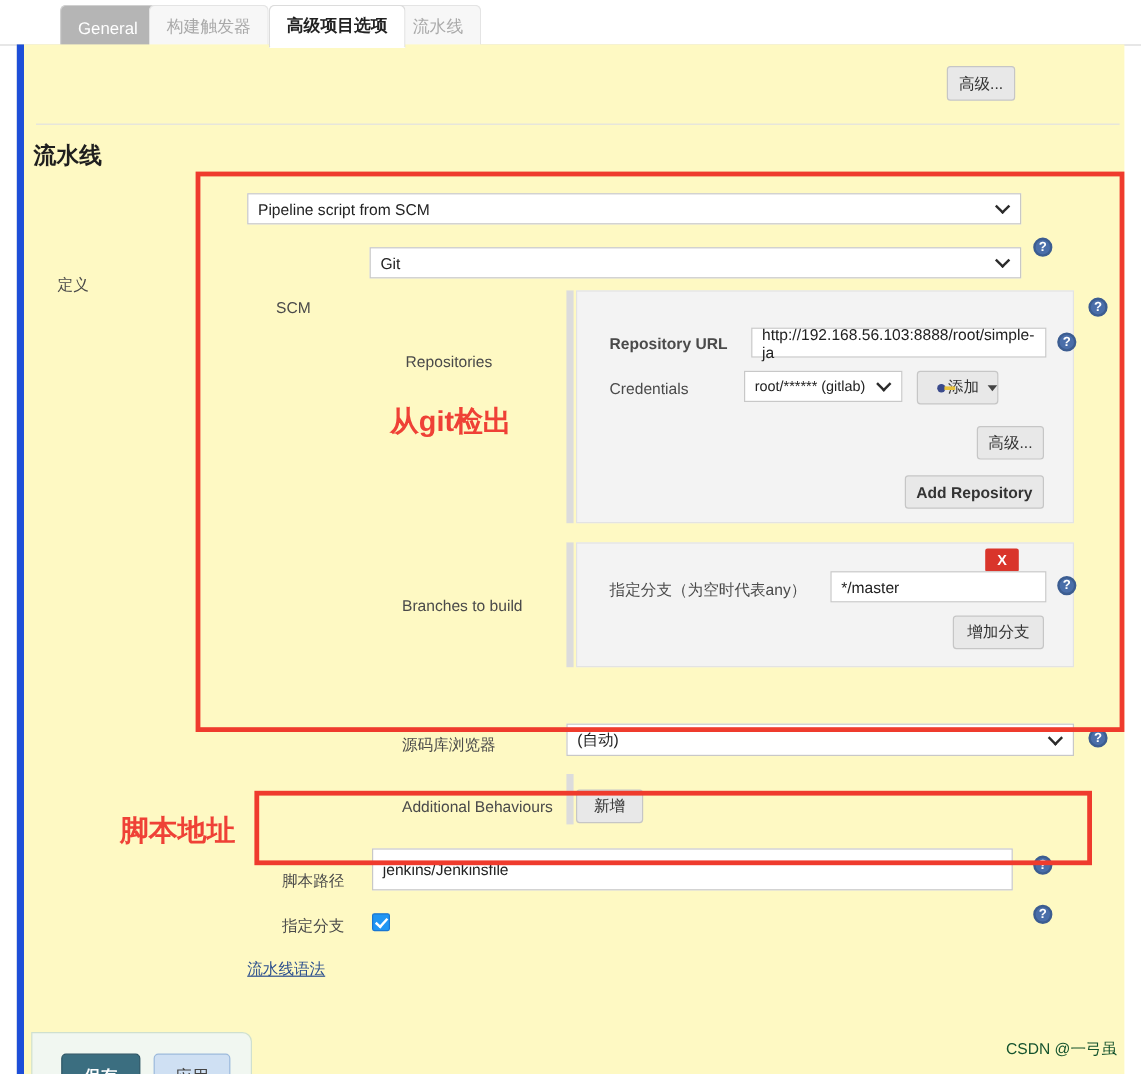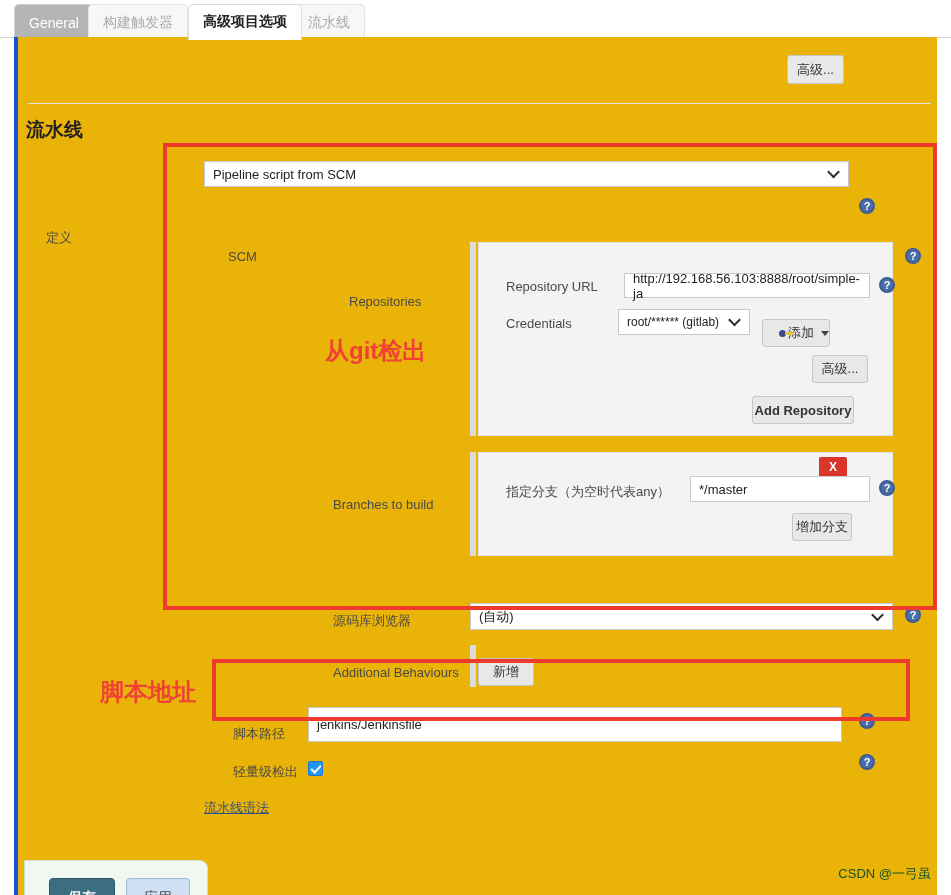--- a/index.html
+++ b/index.html
@@ -32,20 +32,21 @@
     height: 36px;
     box-sizing: border-box;
     display: flex;
     align-items: center;
     justify-content: center;
     padding: 0 14px;
     font-size: 14px;
     border-top-left-radius: 5px;
     border-top-right-radius: 5px;
     white-space: nowrap;
+    margin-left: 36px;
   }
   .tab.general {
     left: 14px;
     background: #b5b5b5;
     color: #ffffff;
     border: 1px solid #d0d0d0;
     border-bottom: none;
   }
   .tab.plain {
     background: #f7f7f7;
@@ -64,22 +65,22 @@
     border-bottom: 1px solid #ffffff;
     z-index: 3;
   }
 
   
   .content {
     position: absolute;
     left: 14px; top: 37px;
     width: 923px;
     height: 858px;
-    background: #eab308;
-    border-left: 4px solid #1d4ed8;
+    background: #fef9c3;
+    border-left: 6px solid #1d4ed8;
     box-sizing: border-box;
   }
 
   .adv-top-btn {
     position: absolute;
     left: 769px;
     top: 18px;
     width: 57px;
     height: 29px;
   }
@@ -342,62 +343,65 @@
   <div class="divider"></div>
 
   <div class="section-title">流水线</div>
 
   <div class="lbl" style="left:28px; top:168px;margin-top:24px;">定义</div>
   <div class="sel" style="left:186px; top:124px; width:645px; height:26px;">
     <span>Pipeline script from SCM</span>
   </div>
 
   <div class="lbl" style="left:210px; top:212px;">SCM</div>
+  <div class="sel" style="left:288px; top:169px; width:543px; height:26px;">
+    <span>Git</span>
+  </div>
   <div class="help" style="left:841px; top:161px;">?</div>
 
-  <div class="lbl" style="left:331px; top:257px;">Repositories</div>
+  <div class="lbl" style="left:318px; top:257px;">Repositories</div>
   <div class="handle" style="left:452px; top:205px; height:194px;"></div>
   <div class="panel" style="left:460px; top:205px; width:415px; height:194px;">
-    <div class="lbl" style="left:27px; top:36px;">Repository URL</div>
+    <div class="lbl" style="left:27px; top:36px;font-weight:bold;">Repository URL</div>
     <div class="txt" style="left:145px; top:30px; width:246px; height:25px;">
       <span>http://192.168.56.103:8888/root/simple-ja</span>
     </div>
     <div class="help" style="left:400px; top:34px;">?</div>
 
     <div class="lbl" style="left:27px; top:73px;">Credentials</div>
     <div class="sel" style="left:139px; top:66px; width:132px; height:26px;">
       <span style="font-size:12px;text-align:center;">root/****** (gitlab)</span>
     </div>
-    <div class="btn" style="position:absolute; left:283px; top:76px; width:68px; height:28px;padding-left:16px;">
+    <div class="btn" style="position:absolute; left:283px; top:66px; width:68px; height:28px;padding-left:16px;">
       <span class="key-icon"></span>
       <span>添加</span>
       <span class="dd-caret"></span>
     </div>
 
     <div class="btn" style="position:absolute; left:333px; top:112px; width:56px; height:28px;">
       <span>高级...</span>
     </div>
-    <div class="btn" style="position:absolute; left:273px; top:153px; width:102px; height:28px; font-weight:bold;">
+    <div class="btn" style="position:absolute; left:273px; top:153px; width:116px; height:28px; font-weight:bold;">
       <span>Add Repository</span>
     </div>
   </div>
   <div class="help" style="left:887px; top:211px;">?</div>
 
   <div class="lbl" style="left:315px; top:460px;">Branches to build</div>
   <div class="handle" style="left:452px; top:415px; height:104px;"></div>
   <div class="panel" style="left:460px; top:415px; width:415px; height:104px;">
     <div class="x-btn" style="left:340px; top:4px; width:28px; height:20px;">
       <span>X</span>
     </div>
     <div class="lbl" style="left:27px; top:30px;">指定分支（为空时代表any）</div>
     <div class="txt" style="left:211px; top:23px; width:180px; height:26px;">
       <span>*/master</span>
     </div>
     <div class="help" style="left:400px; top:27px;">?</div>
-    <div class="btn" style="position:absolute; left:313px; top:60px; width:60px; height:28px;">
+    <div class="btn" style="position:absolute; left:313px; top:60px; width:76px; height:28px;">
       <span>增加分支</span>
     </div>
   </div>
 
   <div class="lbl" style="left:315px; top:575px;text-align:center;">源码库浏览器</div>
   <div class="sel" style="left:452px; top:566px; width:423px; height:27px;">
     <span>(自动)</span>
   </div>
   <div class="help" style="left:887px; top:570px;">?</div>
 
@@ -406,21 +410,21 @@
   <div class="btn" style="position:absolute; left:460px; top:621px; width:56px; height:28px;">
     <span>新增</span>
   </div>
 
   <div class="lbl" style="left:215px; top:688px;">脚本路径</div>
   <div class="txt" style="left:290px; top:670px; width:534px; height:35px;">
     <span>jenkins/Jenkinsfile</span>
   </div>
   <div class="help" style="left:841px; top:676px;">?</div>
 
-  <div class="lbl" style="left:215px; top:726px;">轻量级检出</div>
+  <div class="lbl" style="left:215px; top:726px;">指定分支</div>
   <div class="cbx" style="left:290px; top:724px;"></div>
   <div class="help" style="left:841px; top:717px;">?</div>
 
   <div class="link" style="left:186px; top:762px;">流水线语法</div>
 
   <div class="footer">
     <div class="save-btn">
       <span>保存</span>
     </div>
     <div class="apply-btn">

